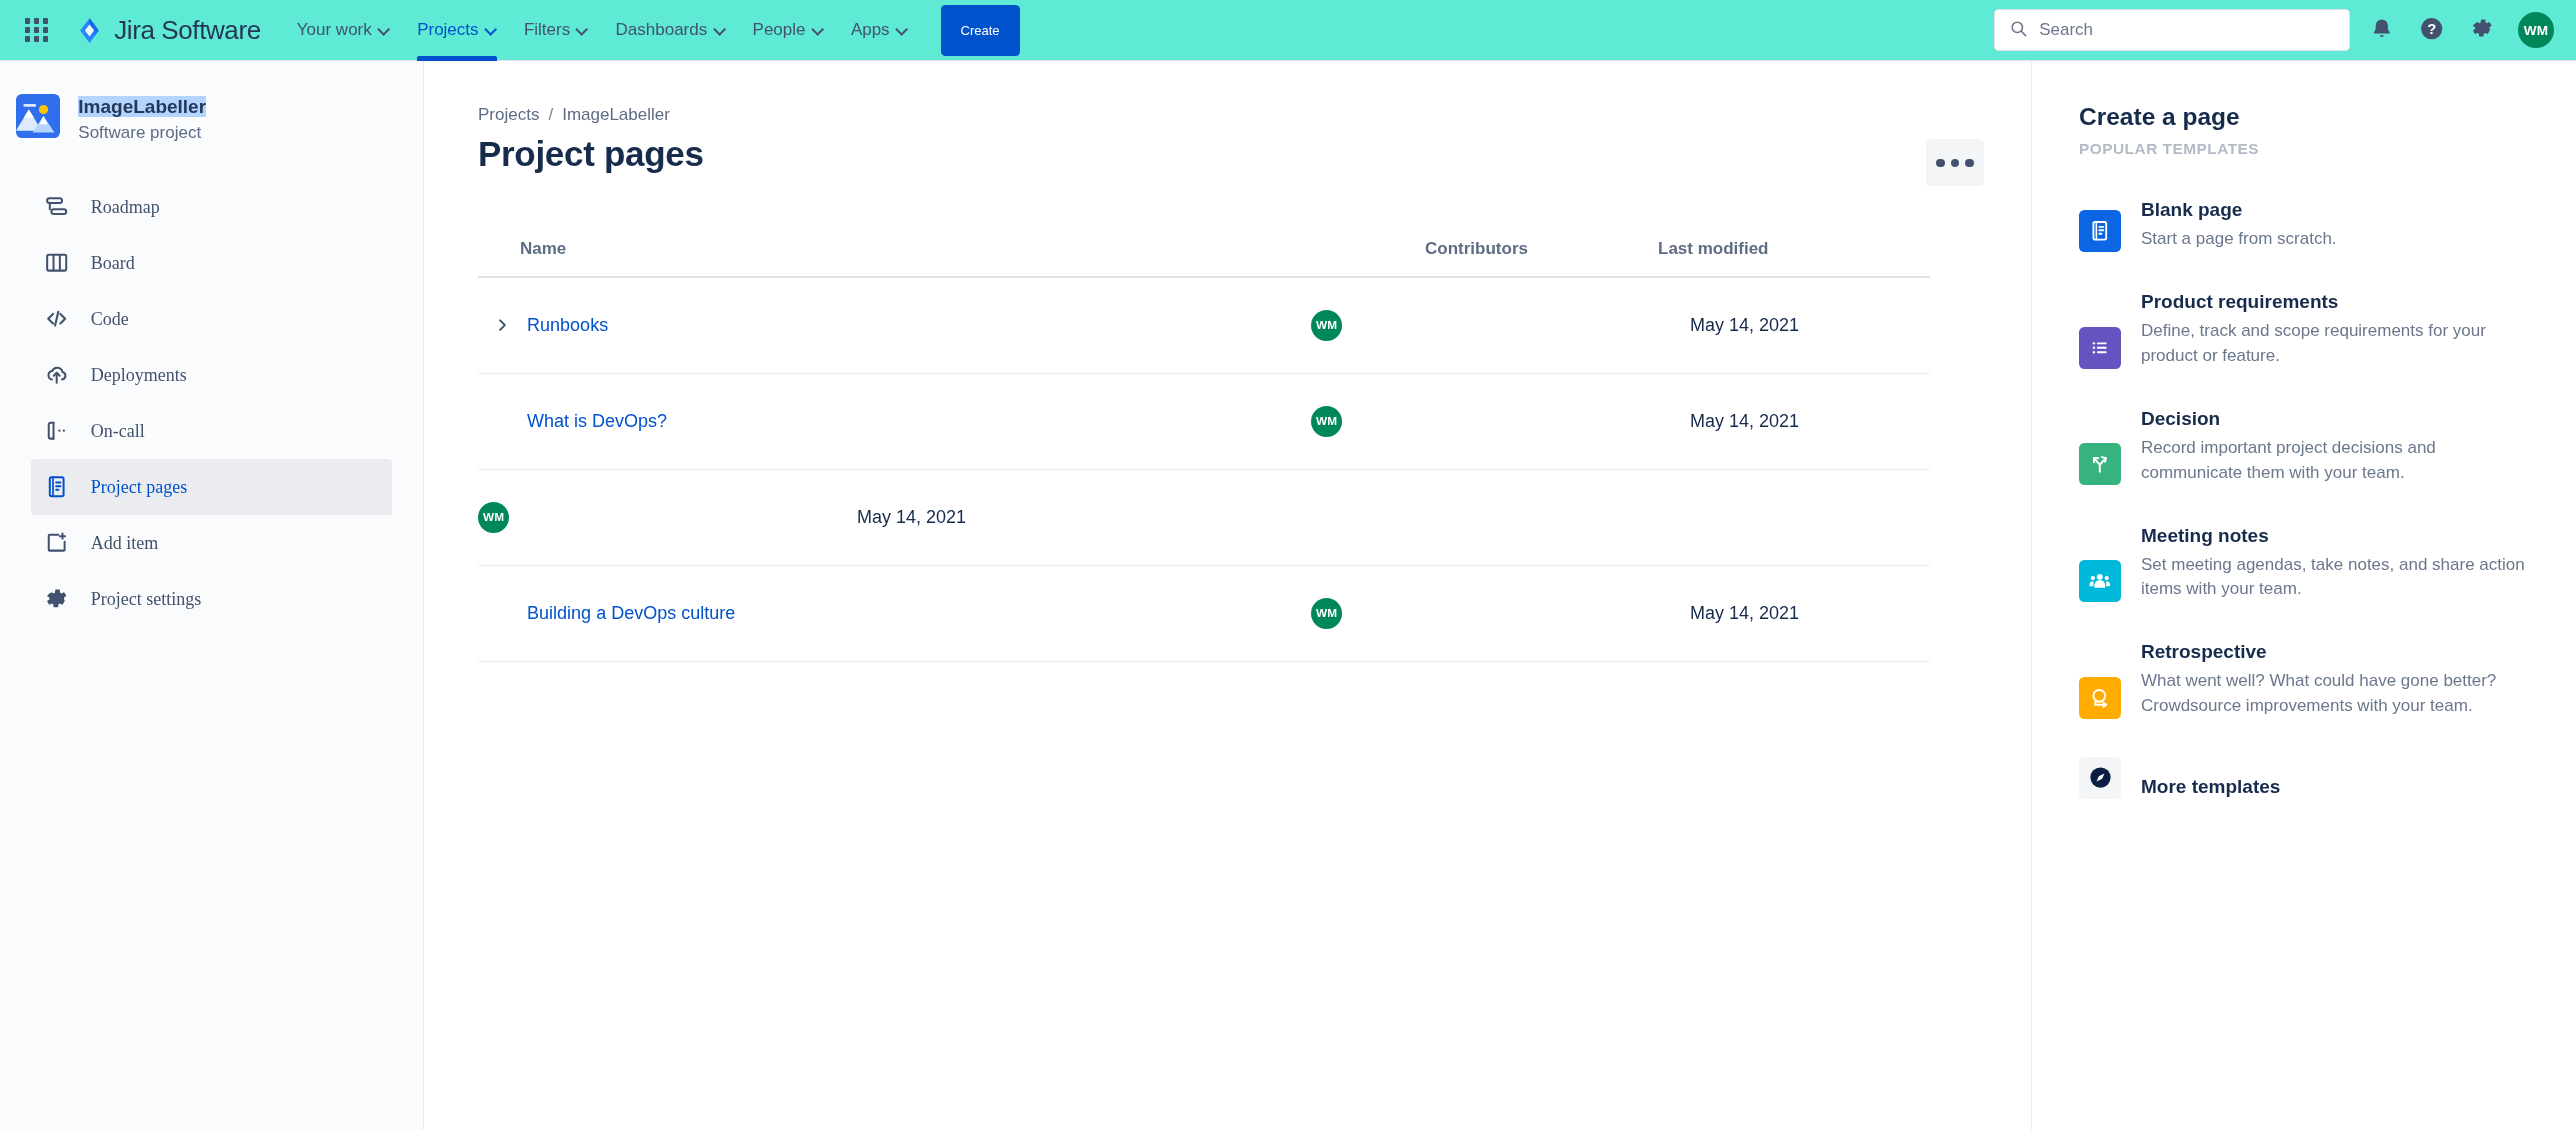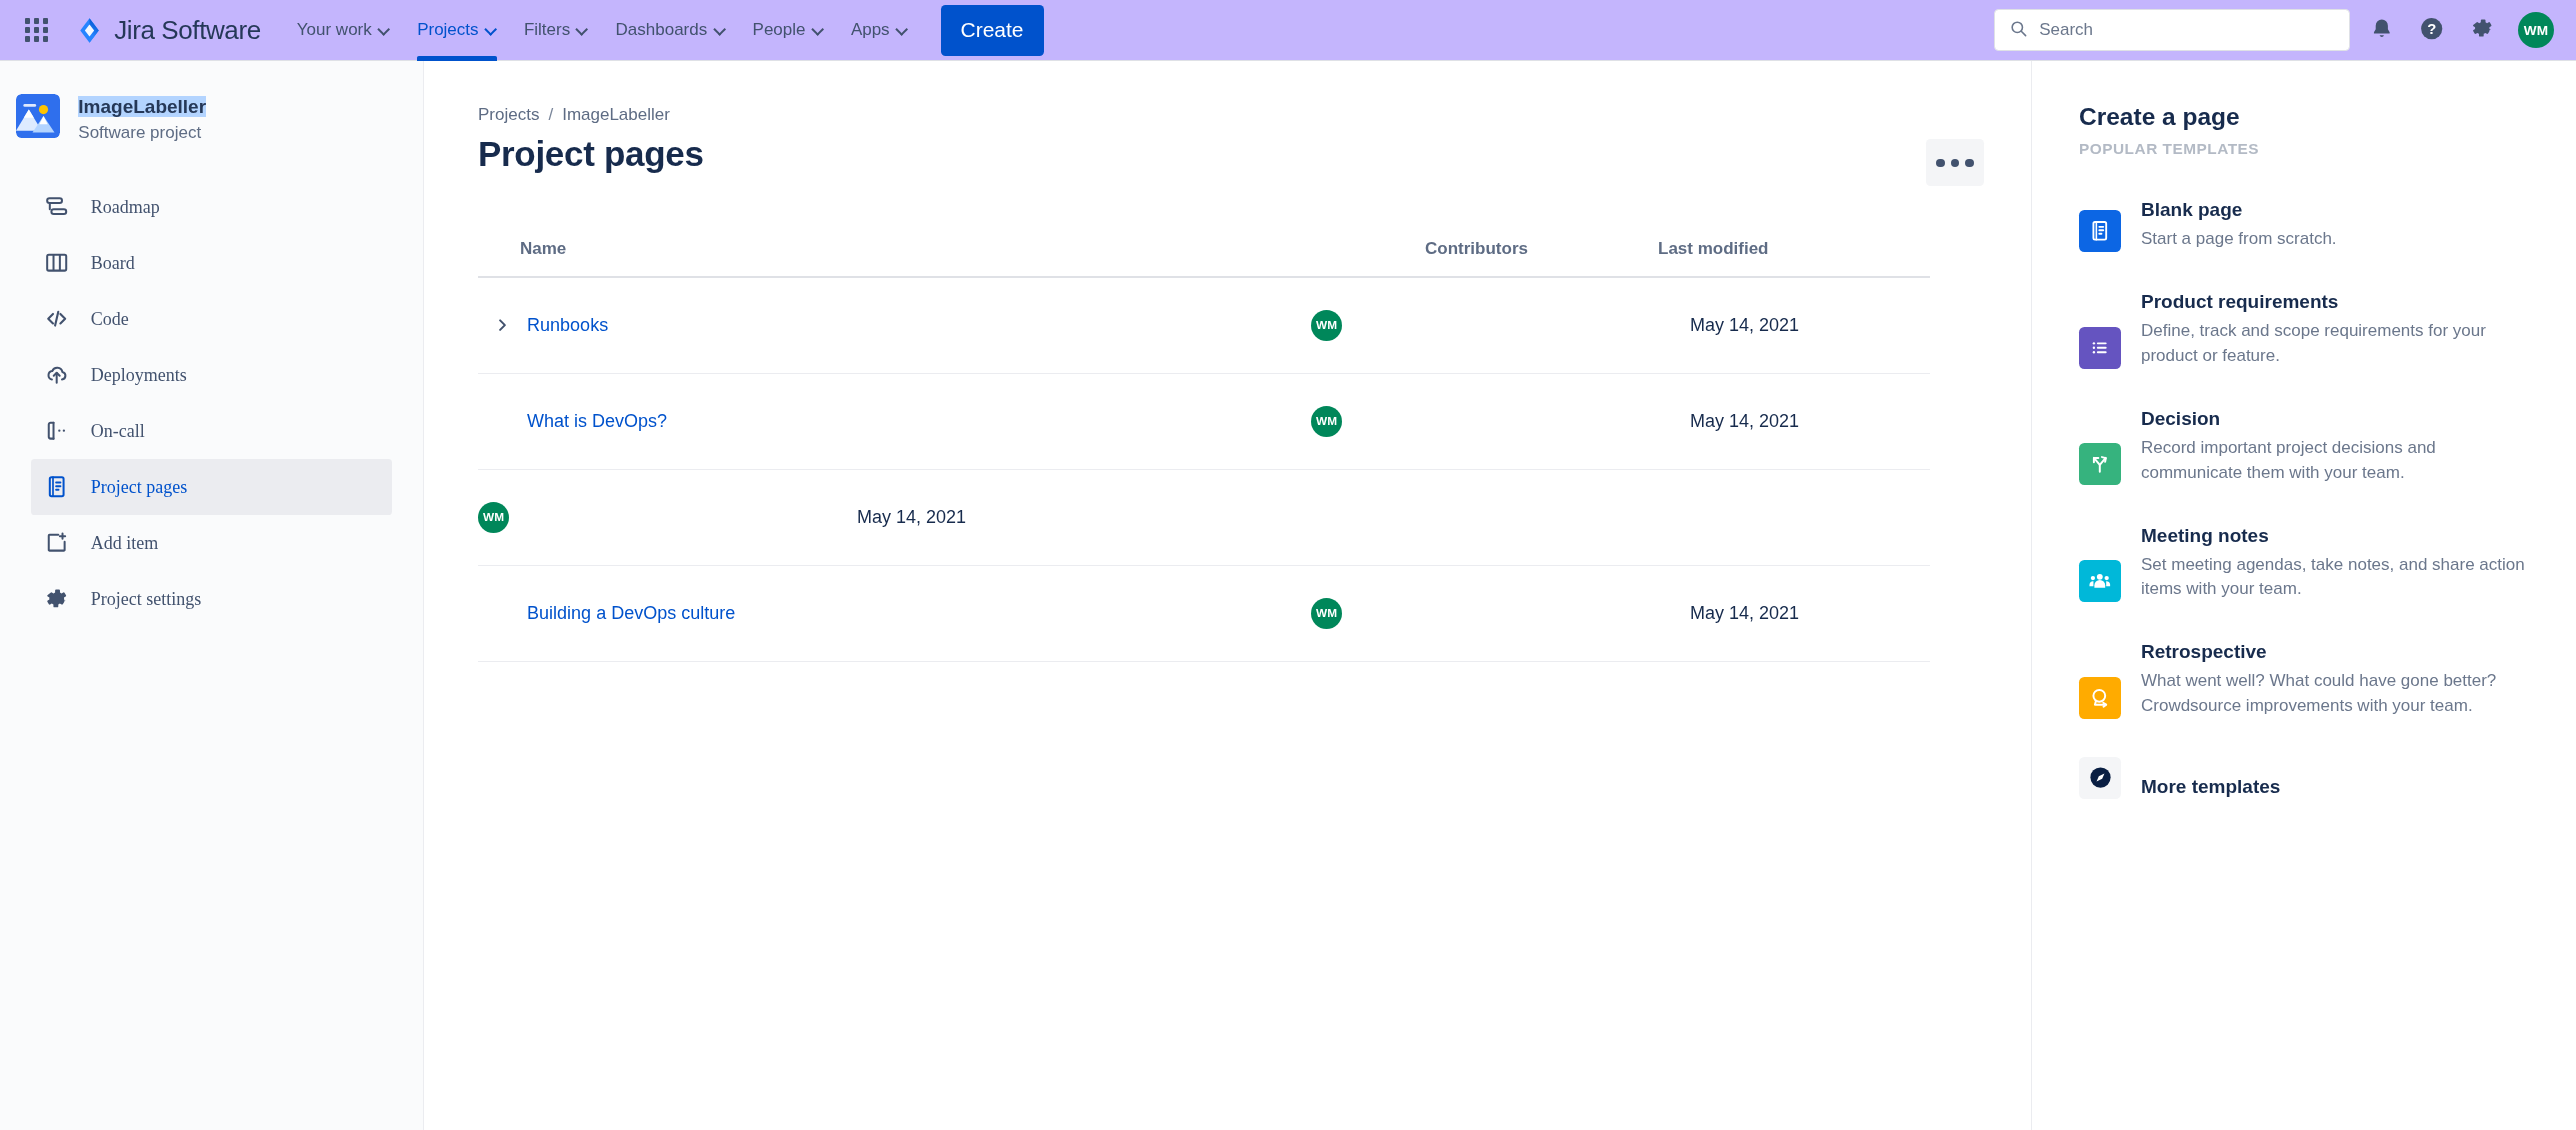--- a/index.html
+++ b/index.html
@@ -9,21 +9,21 @@
     background: #ffffff;
     color: #172b4d;
     overflow: hidden;
   }
   .app { position: relative; width: 2576px; height: 1131px; display: flex; flex-direction: column; }
 
   
   .topnav {
     height: 61px;
     min-height: 61px;
-    background: #c4b5fd;
+    background: #5eead4;
     border-bottom: 1.8px solid #dfe1e6;
     display: flex;
     align-items: center;
     padding: 0 22px 0 16.3px;
     position: relative;
     z-index: 20;
   }
   .apps-grid {
     width: 40px; height: 40px;
     display: flex; align-items: center; justify-content: center;
@@ -61,21 +61,21 @@
     content: ""; position: absolute; left: 0.9px; top: 1.8px;
     width: 7.3px; height: 7.3px;
     border-right: 2px solid currentColor; border-bottom: 2px solid currentColor;
     transform: rotate(45deg);
   }
 
   .create-btn {
     margin-left: 20px;
     background: #0052cc; color: #ffffff;
     border: none; border-radius: 4.5px;
-    font-size: 21px; font-weight: 500;
+    font-size: 13px; font-weight: 500;
     font-family: inherit;
     padding: 0 20px; height: 51px;
     cursor: pointer; white-space: nowrap;
   }
 
   .nav-right { margin-left: auto; display: flex; align-items: center; gap: 12.7px; }
   .search-box {
     width: 356px; height: 42px;
     border: 1.8px solid #dfe1e6; border-radius: 4.5px;
     background: #ffffff;

